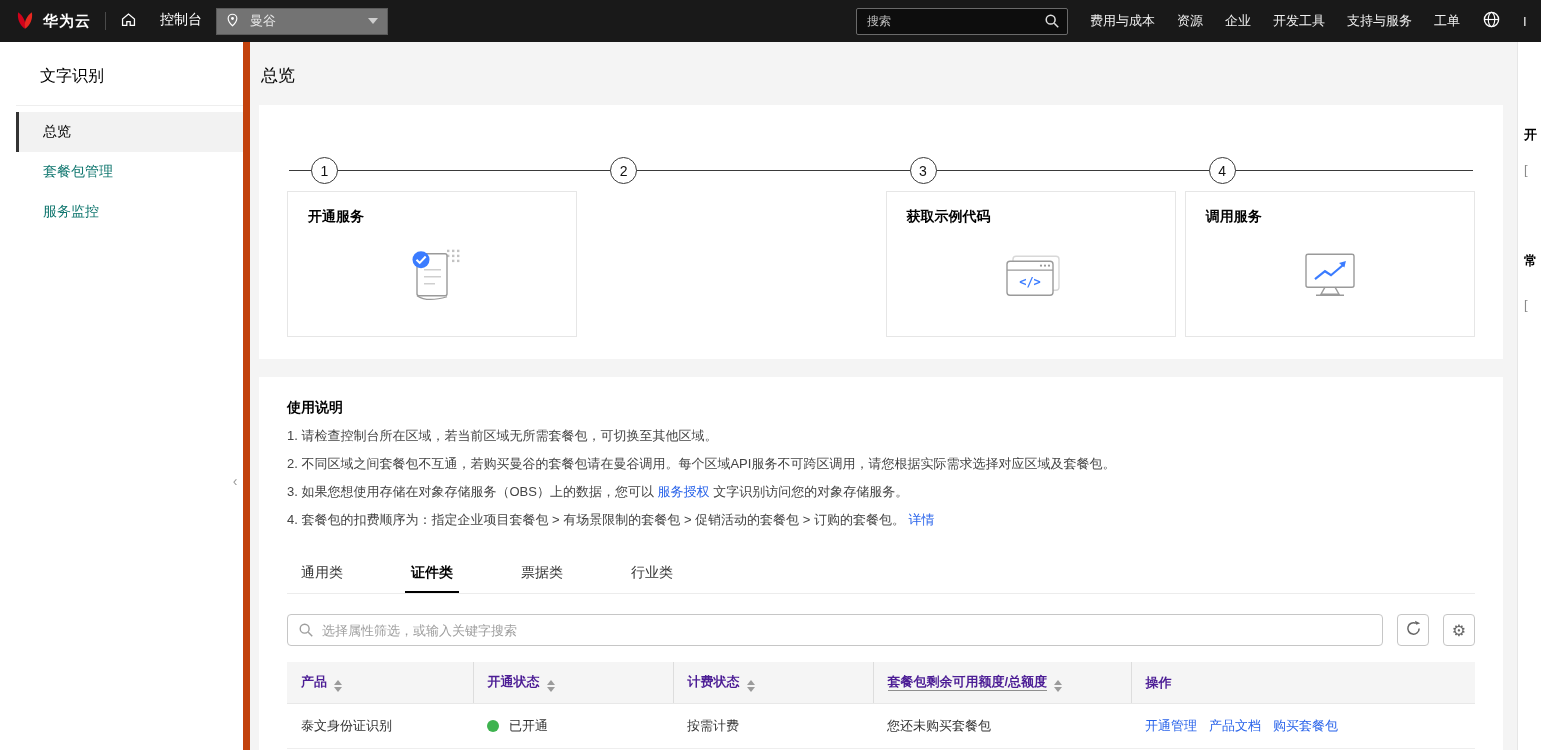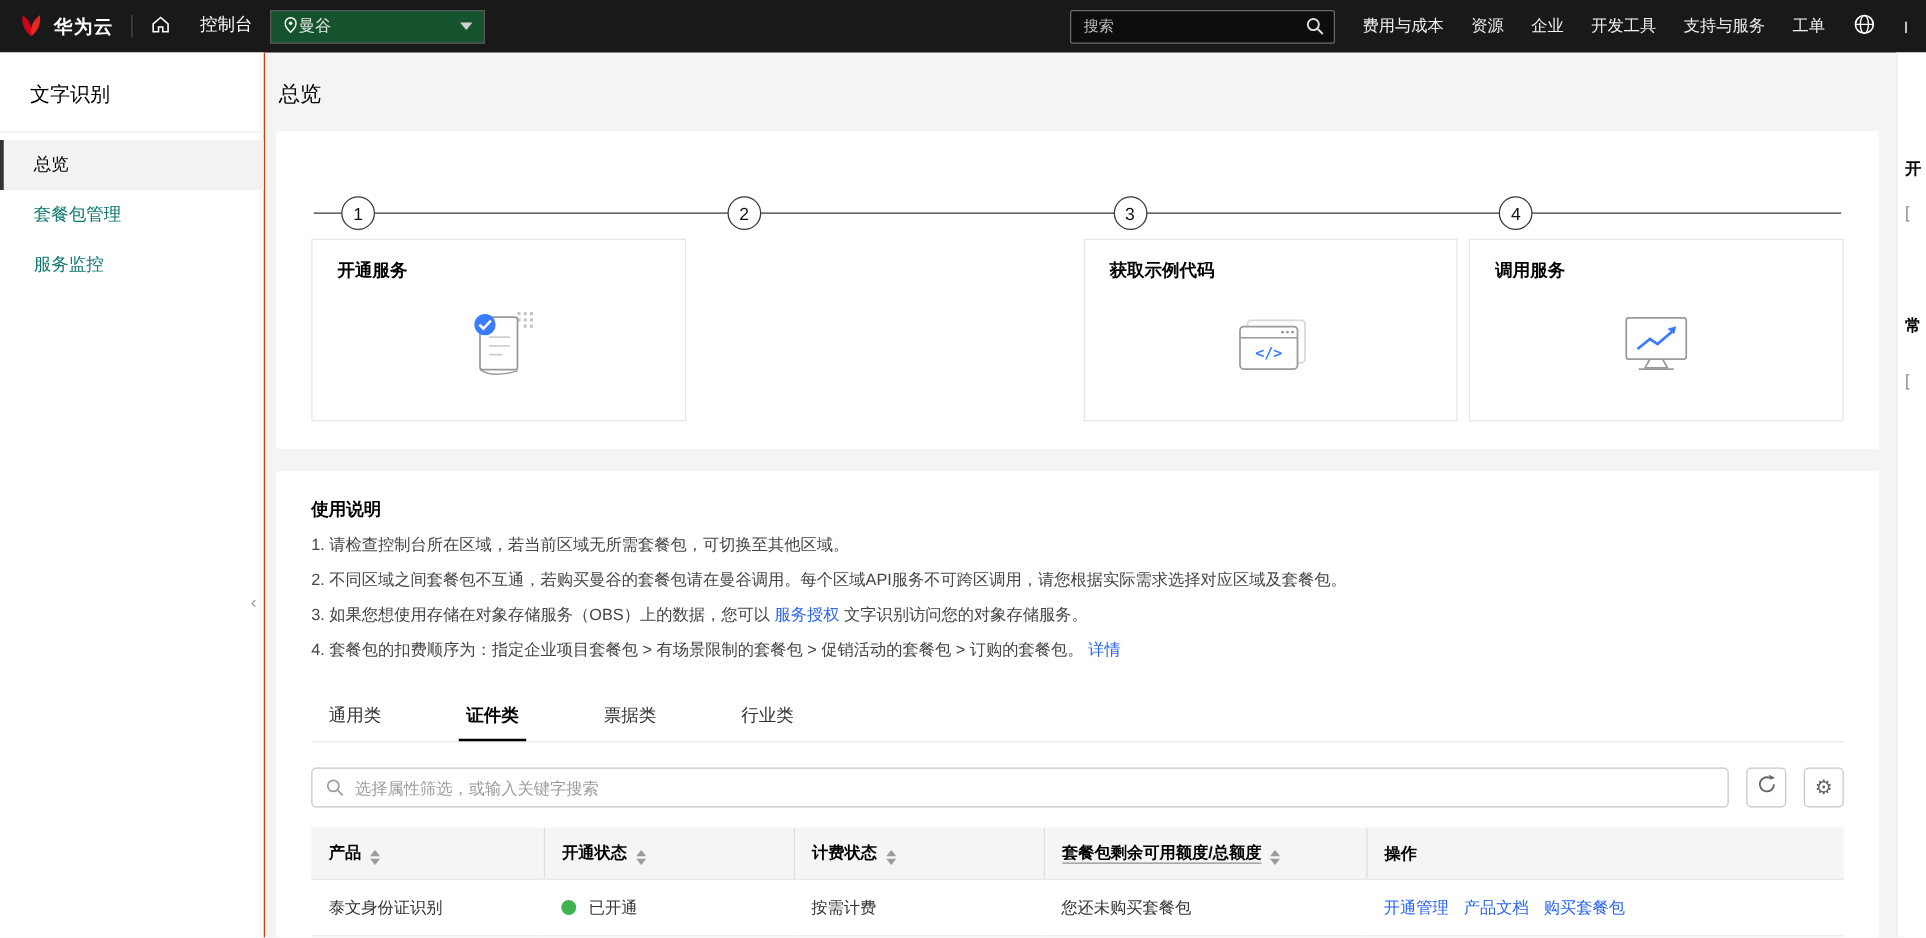--- a/index.html
+++ b/index.html
@@ -17,35 +17,35 @@
     font-family:"Liberation Sans","DejaVu Sans",sans-serif;color:#333;font-size:13px;
   }
   
   .topbar{height:42px;background:var(--topbar-bg);display:flex;align-items:center;
     justify-content:space-between;padding:0 10px 0 14px;color:#e8e8e8;}
   .tb-left{display:flex;align-items:center;gap:14px;}
   .logo{display:flex;align-items:center;gap:7px;cursor:pointer;}
   .brand{font-weight:bold;font-size:15px;color:#fff;letter-spacing:1px;}
   .tb-div{width:1px;height:18px;background:#4a4a4a;}
   .console{display:flex;align-items:flex-start;gap:23px;cursor:pointer;font-size:14px;color:#fff;}
-  .region{display:flex;align-items:center;gap:0;border:1px solid #5a5a5a;height:27px;
-    padding:4px 9px;width:172px;cursor:pointer;background:#14532d;}
+  .region{display:flex;align-items:center;gap:11px;border:1px solid #5a5a5a;height:27px;
+    padding:4px 9px;width:172px;cursor:pointer;background:#737373;}
   .region .caret{margin-left:auto;width:0;height:0;border-left:5px solid transparent;
     border-right:5px solid transparent;border-top:6px solid #cfcfcf;}
   .tb-right{display:flex;align-items:center;gap:22px;}
   .tb-search{position:relative;width:212px;}
   .tb-search input{width:100%;height:27px;background:#0d0d0d;border:1px solid #6a6a6a;
     border-radius:2px;color:#fff;padding:0 30px 0 10px;font-size:12px;}
   .tb-search input::placeholder{color:#bdbdbd;}
   .tb-search .mag{position:absolute;right:8px;top:5px;}
   .tb-item{cursor:pointer;white-space:nowrap;font-size:13px;color:#f0f0f0;}
   .tb-partial{width:8px;overflow:hidden;white-space:nowrap;color:#f0f0f0;}
   
   .body-row{display:flex;height:708px;}
-  .sidebar{width:212px;background:#fff;position:relative;border-right:1px solid #c2410c;flex:none;}
+  .sidebar{width:250px;background:#fff;position:relative;border-right:7px solid #c2410c;flex:none;padding-left:16px;}
   .sidebar-title{font-size:16px;color:#000;padding:24px 24px 18px;border-bottom:1px solid #eee;}
   .side-nav{padding-top:6px;}
   .side-item{height:40px;display:flex;align-items:center;justify-content:space-between;
     padding:0 18px 0 24px;font-size:14px;color:#0f766e;cursor:pointer;border-left:3px solid transparent;}
   .side-item.active{background:#f2f2f2;border-left-color:#333;color:#000;}
   .collapse-handle{position:absolute;right:0;top:420px;width:16px;height:38px;display:flex;
     align-items:center;justify-content:center;color:#9a9a9a;font-size:14px;cursor:pointer;}
   .main{flex:1;padding:12px 14px 0 9px;overflow:hidden;}
   .page-title{font-size:17px;color:#000;margin:10px 0 18px 2px;font-weight:normal;}
   .card{background:#fff;padding:22px 28px;margin-bottom:18px;}
@@ -74,21 +74,21 @@
   .filter-row{display:flex;gap:14px;margin-top:20px;align-items:center;}
   .filter-input{flex:1;position:relative;}
   .filter-input input{width:100%;height:32px;border:1px solid #c6c6c6;border-radius:4px;
     padding:0 12px 0 34px;font-size:13px;color:#333;background:#fff;}
   .filter-input input::placeholder{color:#9d9d9d;}
   .filter-input .mag{position:absolute;left:11px;top:8px;}
   .icon-btn{width:32px;height:32px;border:1px solid #c6c6c6;border-radius:4px;background:#fff;
     display:flex;align-items:center;justify-content:center;cursor:pointer;color:#666;font-size:16px;}
   
   table{width:100%;border-collapse:collapse;margin-top:16px;font-size:13px;}
-  thead th{background:#f5f5f5;text-align:left;padding:11px 14px;font-weight:bold;color:#000000;
+  thead th{background:#f5f5f5;text-align:left;padding:11px 14px;font-weight:bold;color:#4c1d95;
     border-bottom:1px solid #e8e8e8;white-space:nowrap;}
   thead th + th{border-left:1px solid #ddd;}
   tbody td{padding:13px 14px;border-bottom:1px solid #eee;color:#333;background:#fff;}
   .sort{display:inline-flex;flex-direction:column;gap:2px;margin-left:7px;vertical-align:1px;cursor:pointer;}
   .sort i{display:block;width:0;height:0;border-left:4px solid transparent;border-right:4px solid transparent;}
   .sort .up{border-bottom:5px solid #9b9b9b;}
   .sort .dn{border-top:5px solid #9b9b9b;}
   .th-underline{border-bottom:1px solid #8f8f8f;padding-bottom:1px;}
   .status{display:inline-flex;align-items:center;}
   .dot{display:inline-block;width:12px;height:12px;border-radius:50%;background:var(--success-green);

